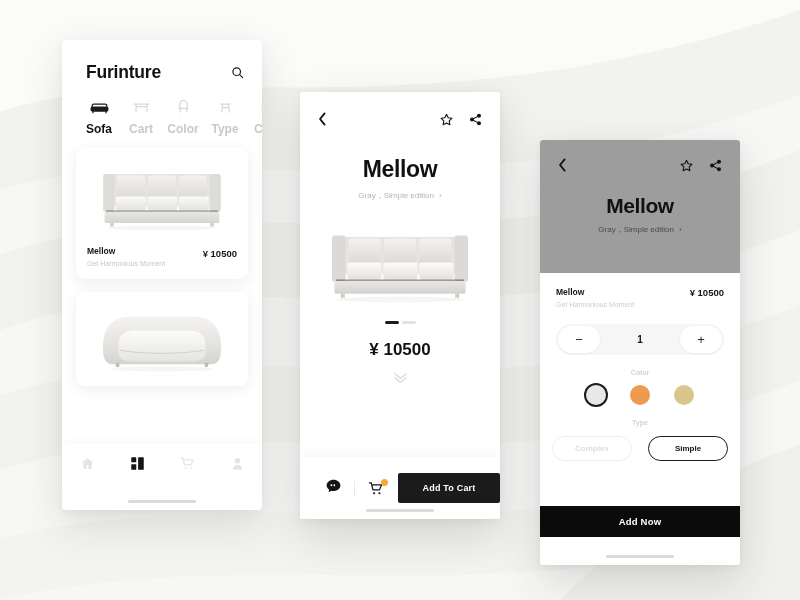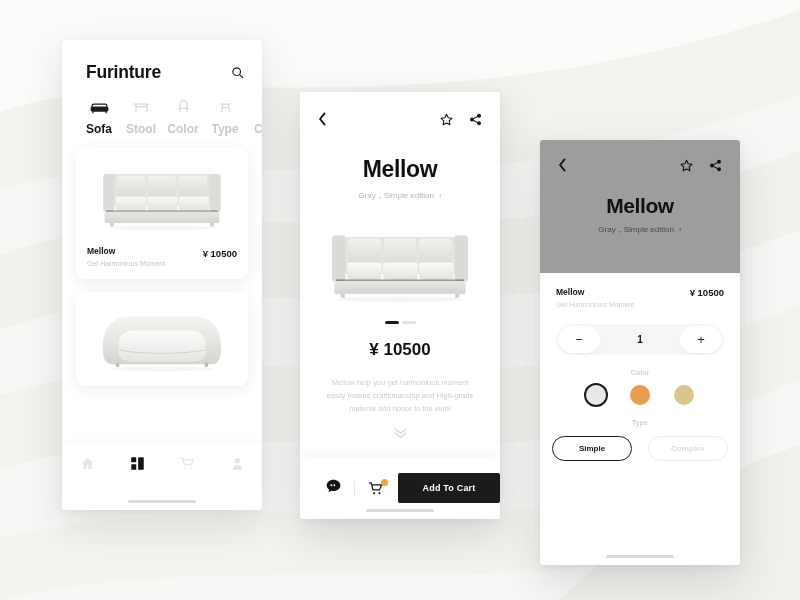--- a/index.html
+++ b/index.html
@@ -251,21 +251,21 @@
 
       <div class="cat">
         <span>
           <svg width="19" height="16" viewBox="0 0 26 20" fill="none" stroke="#d9d9d9" stroke-width="1.7" stroke-linecap="round">
             <line x1="3" y1="6" x2="23" y2="6"></line>
             <line x1="5.5" y1="6" x2="5.5" y2="16"></line>
             <line x1="20.5" y1="6" x2="20.5" y2="16"></line>
             <line x1="6" y1="9.5" x2="20" y2="9.5"></line>
           </svg>
         </span>
-        <span class="cat-label">Stool</span>
+        <span class="cat-label">Cart</span>
       </div>
 
       <div class="cat">
         <span>
           <svg width="19" height="16" viewBox="0 0 26 20" fill="none" stroke="#d9d9d9" stroke-width="1.7" stroke-linecap="round">
             <path d="M8 12 v-6 a5 5 0 0 1 10 0 v6"></path>
             <line x1="6.5" y1="12" x2="19.5" y2="12"></line>
             <line x1="8.5" y1="12" x2="8.5" y2="17"></line>
             <line x1="17.5" y1="12" x2="17.5" y2="17"></line>
           </svg>
@@ -470,21 +470,20 @@
       </svg>
     </div>
 
     <div class="pager">
       <span class="bar on"></span>
       <span class="bar"></span>
     </div>
 
     <div class="s2-price">¥ 10500</div>
 
-    <div class="s2-desc">Mellow help you get harmonious moment easily mature craftsmanship and High-grade material add honor to the work</div>
 
     <div class="chev-more">
       <svg width="17" height="12" viewBox="0 0 24 18" fill="none" stroke="#dcdcdc" stroke-width="2.2" stroke-linecap="round" stroke-linejoin="round">
         <polyline points="4,3 12,9.5 20,3"></polyline>
         <polyline points="4,9 12,15.5 20,9"></polyline>
       </svg>
     </div>
 
     <div class="s2-bottom">
       <span>
@@ -559,20 +558,21 @@
 
     <div class="opt-label">Color</div>
     <div class="swatches">
       <span class="sw sel" style="background:#e8e8e8"></span>
       <span class="sw" style="background:#ee9a4f"></span>
       <span class="sw" style="background:#d9c68d"></span>
     </div>
 
     <div class="opt-label">Type</div>
     <div class="types">
+      <span class="type-pill">Complex</span>
       <span class="type-pill sel">Simple</span>
-      <span class="type-pill">Complex</span>
-    </div>
-
+    </div>
+
+    <div class="add-now">Add Now</div>
     <div class="home-ind"></div>
   </div>
 
 </div>
 
 </body></html>

